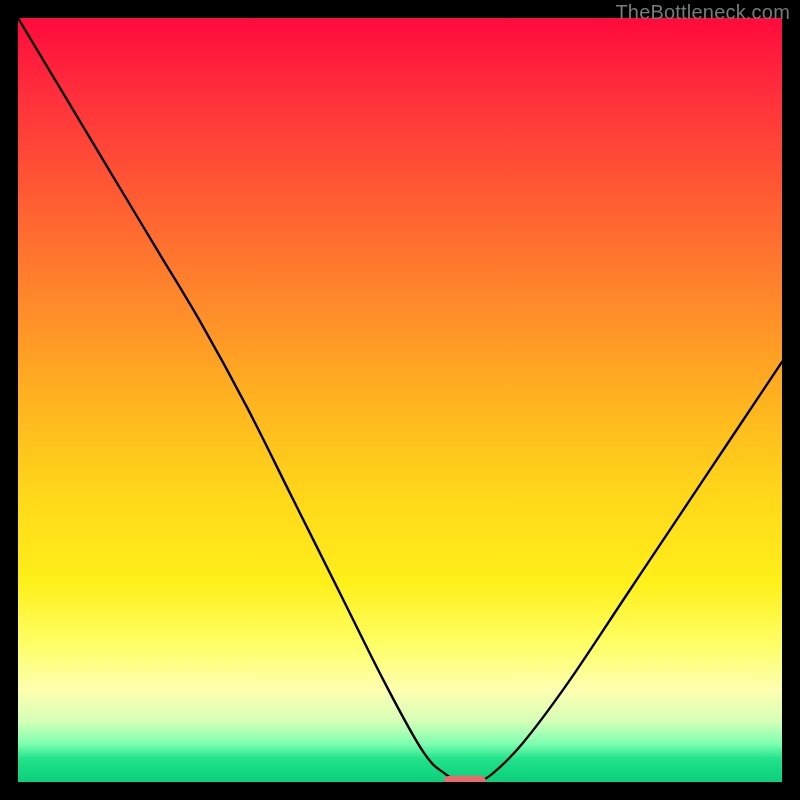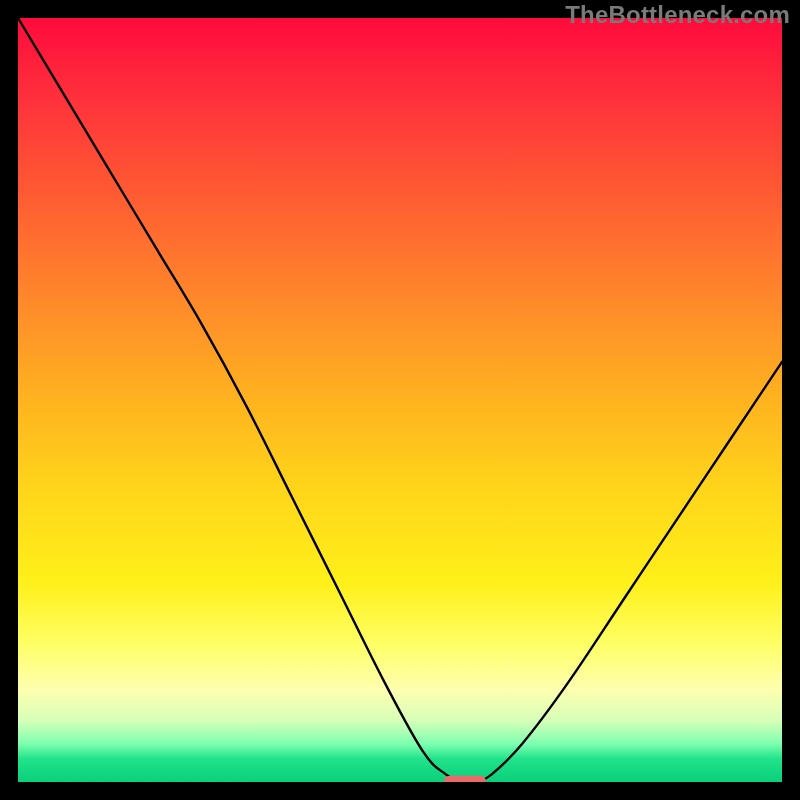--- a/index.html
+++ b/index.html
@@ -44,23 +44,23 @@
     left: 0;
     top: 0;
     width: 764px;
     height: 764px;
   }
   .watermark {
     position: absolute;
     top: 1px;
     right: 10px;
     color: #7a7a7a;
-    font-size: 24px;
+    font-size: 20px;
     letter-spacing: 0.2px;
-    font-weight: 700;
+    font-weight: 400;
     user-select: none;
   }
 </style>
 </head>
 <body>
 
 <div class="frame">
 
   <div class="plot-area">
 

